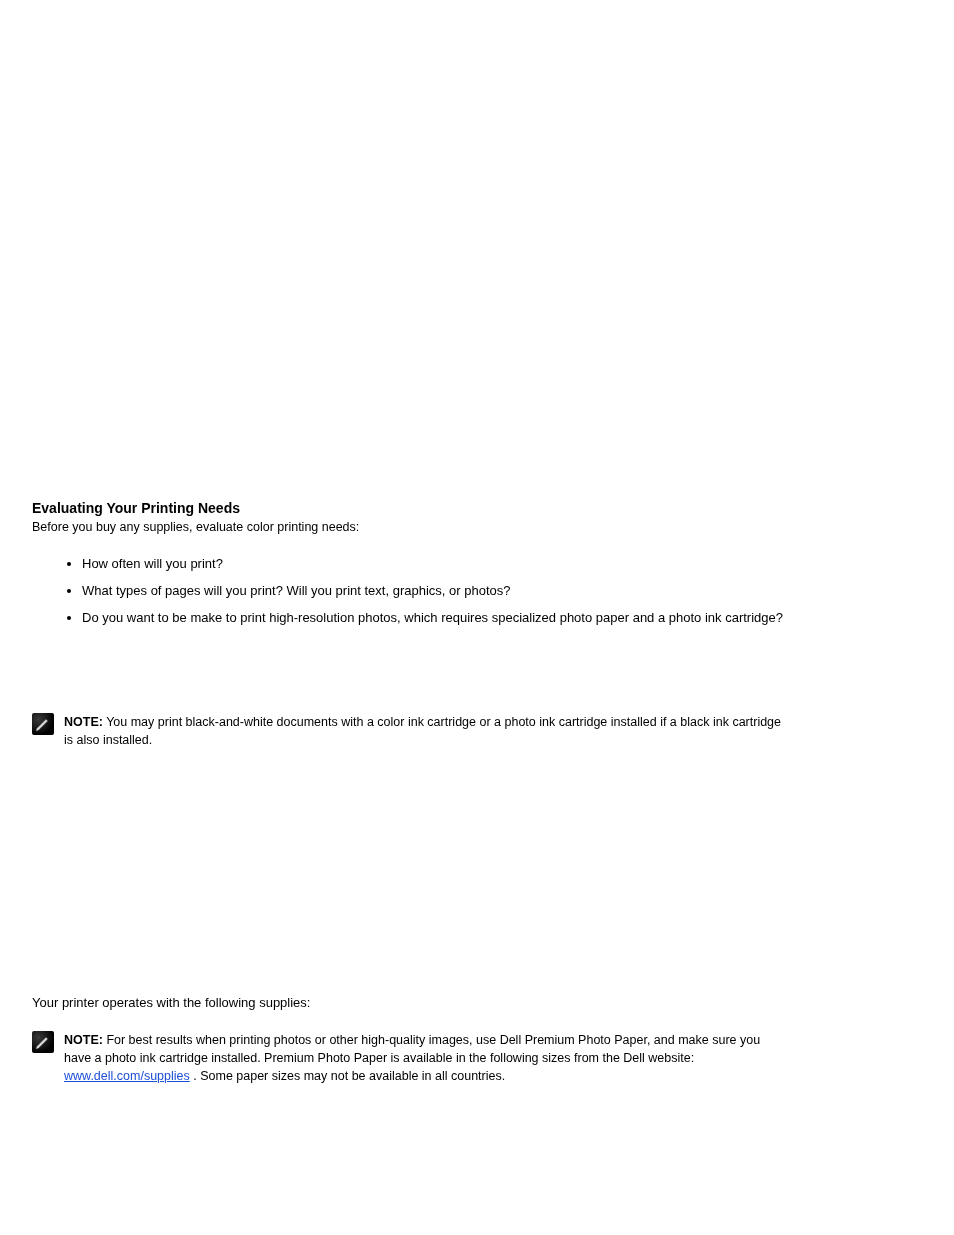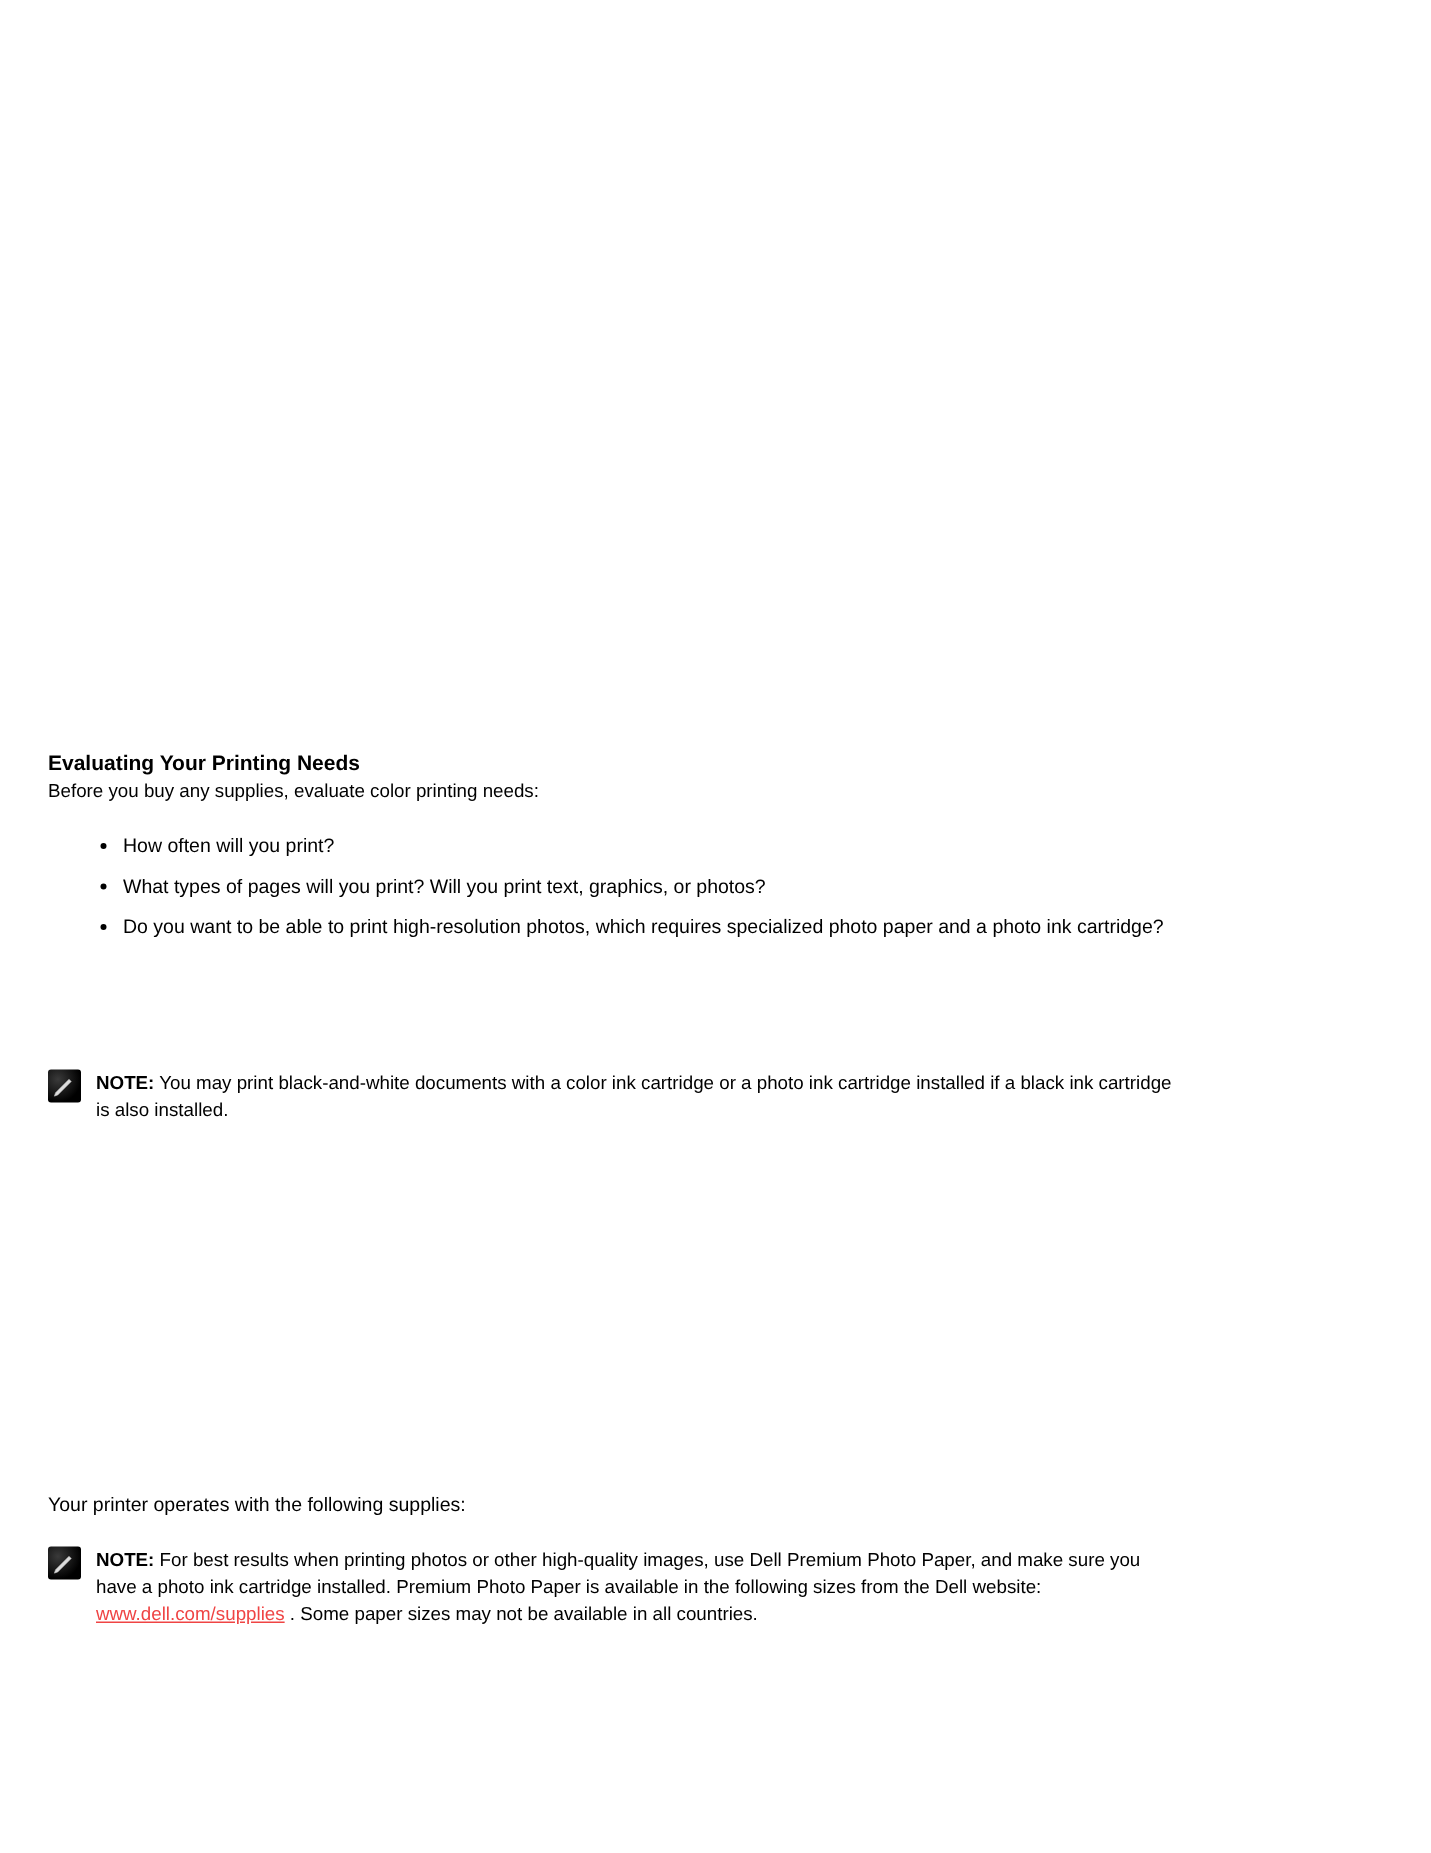--- a/index.html
+++ b/index.html
@@ -43,39 +43,39 @@
   .note-icon {
     width: 22px; height: 22px;
     flex: none;
     border-radius: 2px;
     background: radial-gradient(circle at 30% 30%, #3a3a3a, #000 70%);
     position: relative;
   }
   .note-icon svg { position: absolute; top: 2px; left: 2px; }
   .bold-label { font-weight: bold; }
   .para { font-size: 13px; line-height: 1.65; margin: 0; }
-  a.link { color: #ef4444; text-decoration: underline; }
+  a.link { color: #1d4ed8; text-decoration: underline; }
 </style>
 </head>
 <body>
 
 <div class="page">
 
   <div class="col" style="top:500px;">
     <h3 class="sub" style="font-size:14px;">Evaluating Your Printing Needs</h3>
   </div>
   <div class="col" style="top:517px;">
     <p class="para" style="font-size:12.5px;">Before you buy any supplies, evaluate color printing needs:</p>
   </div>
 
   <div class="col" style="top:548px;">
     <ul class="eval">
       <li>How often will you print?</li>
       <li>What types of pages will you print? Will you print text, graphics, or photos?</li>
-      <li>Do you want to be able to print high-resolution photos, which requires specialized photo paper and a photo ink cartridge?</li>
+      <li>Do you want to be make to print high-resolution photos, which requires specialized photo paper and a photo ink cartridge?</li>
     </ul>
   </div>
 
   <div class="col" style="top:713px;">
     <div class="note-block">
       <span class="note-icon">
         <svg width="18" height="18" viewBox="0 0 24 24">
           <path d="M3 21l3-1 12-12-2-2L4 18l-1 3z" fill="#ddd" stroke="#bbb" stroke-width="0.5"></path>
         </svg>
       </span>

